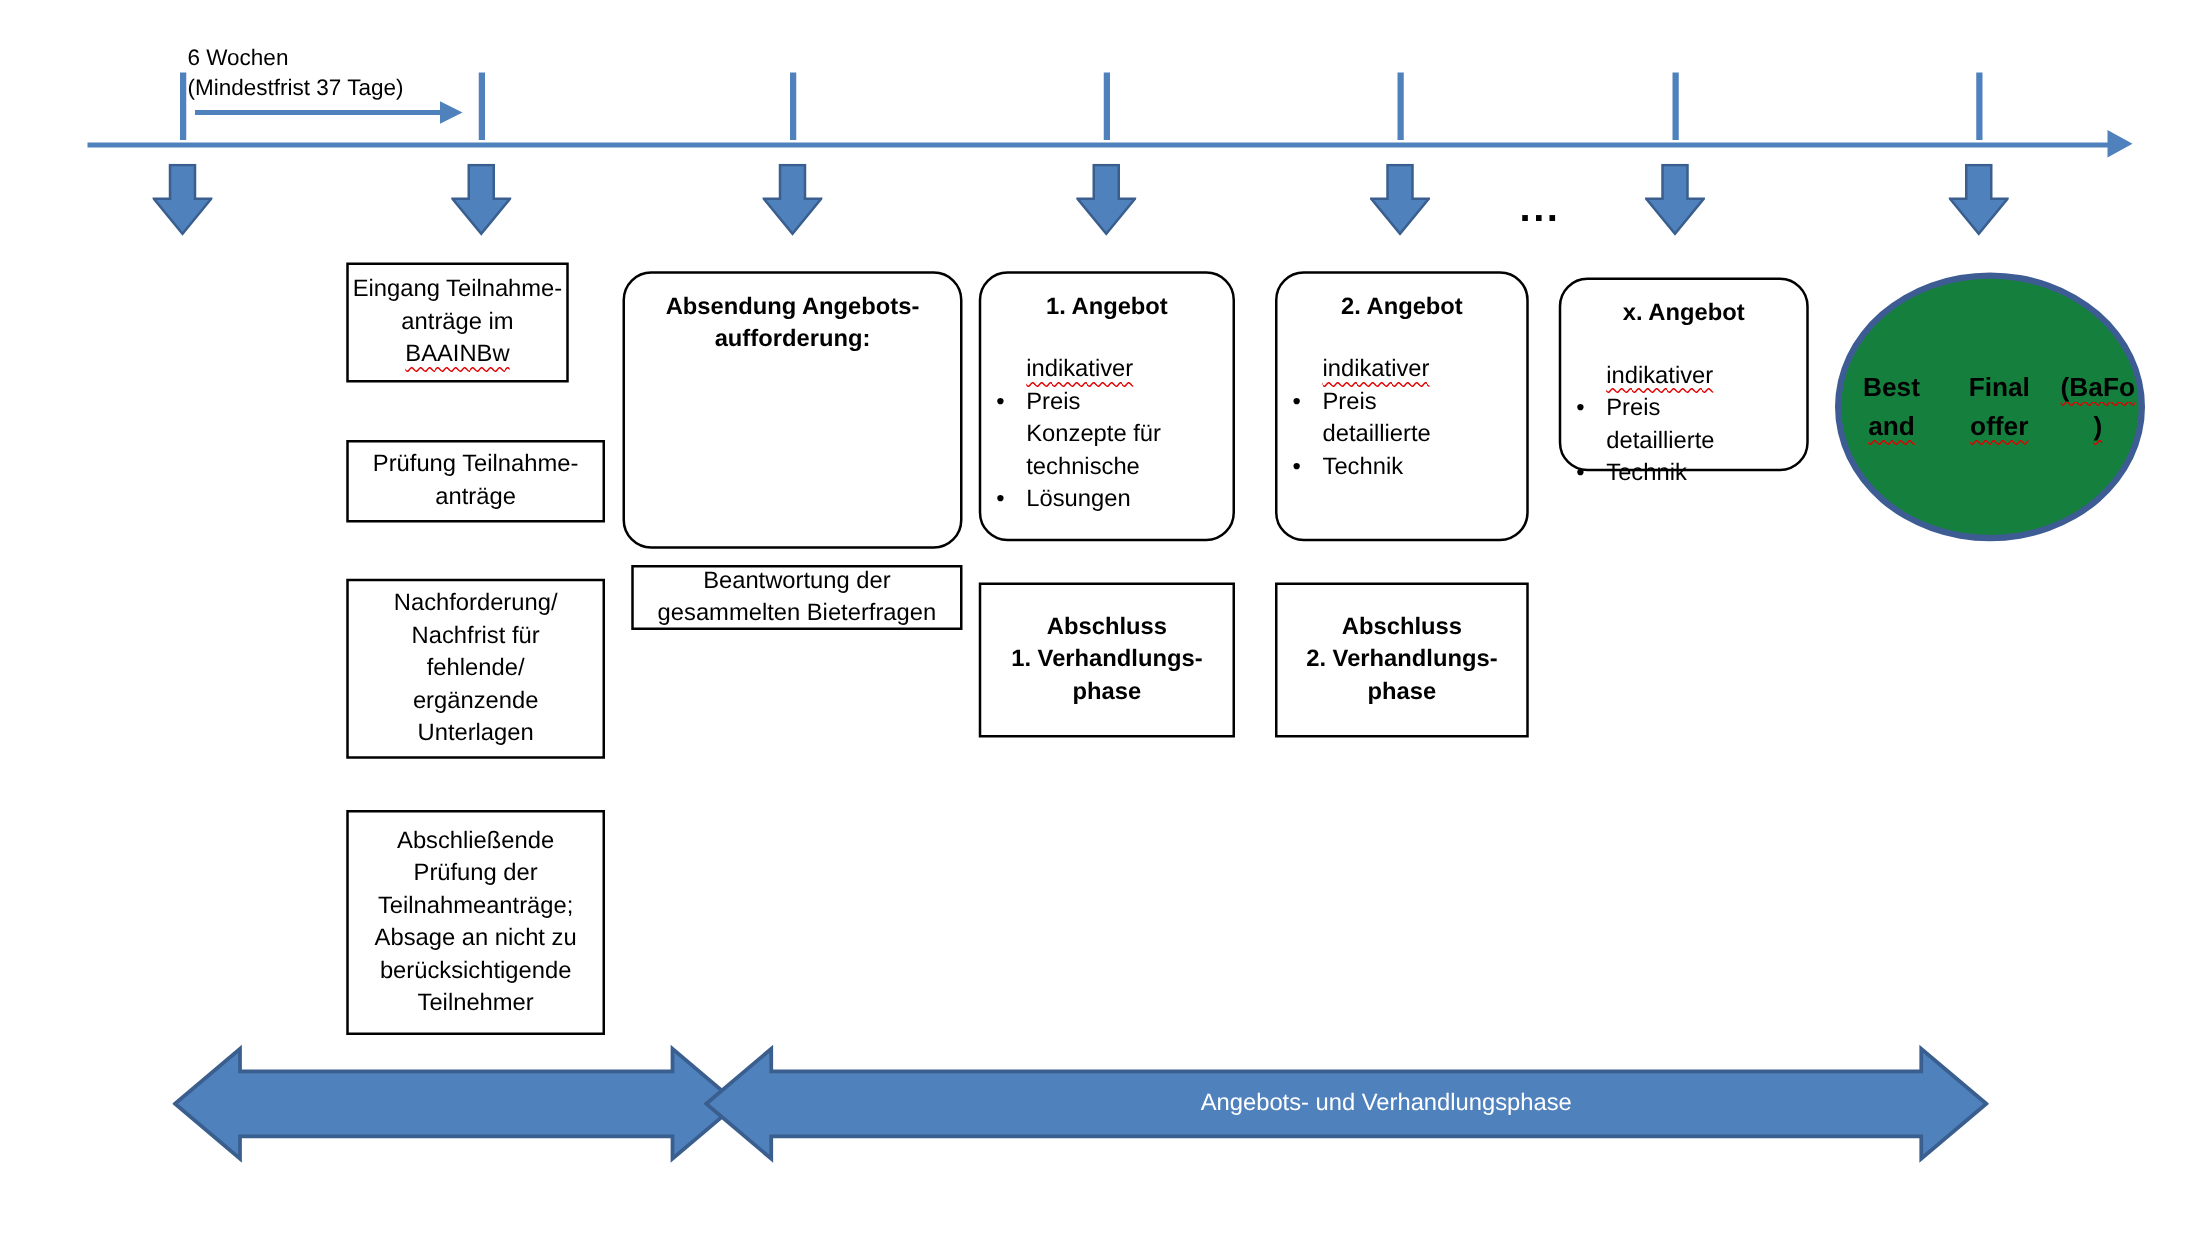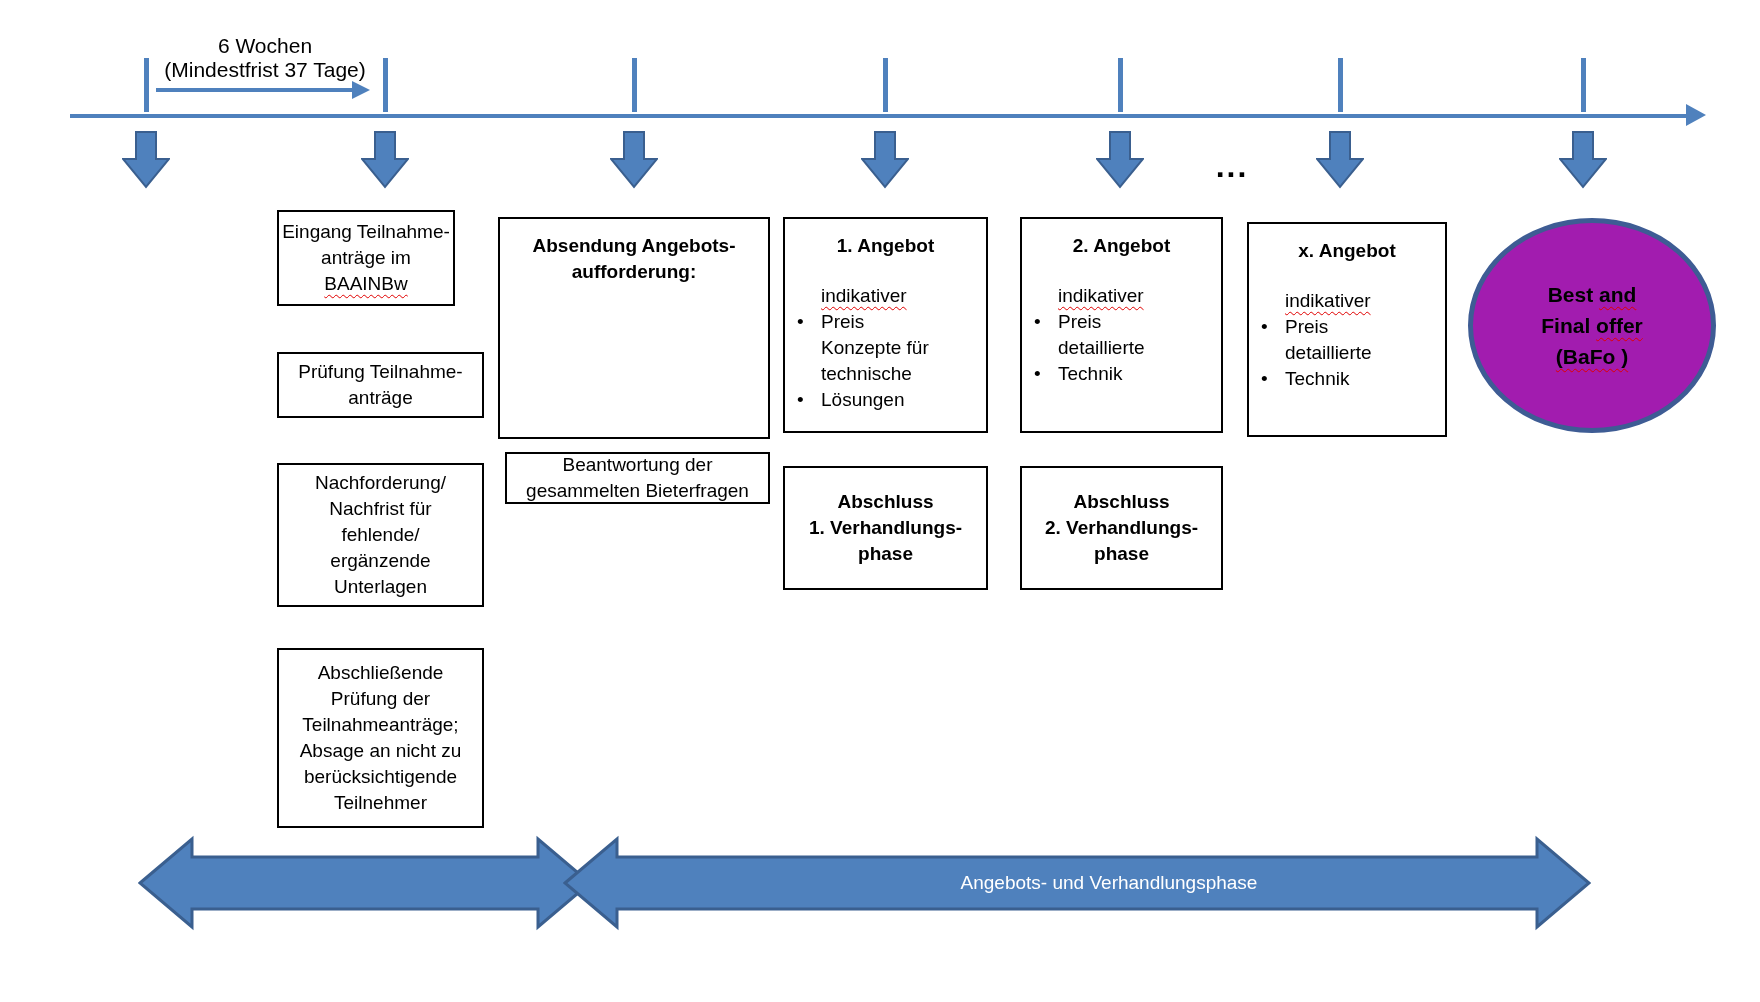--- a/index.html
+++ b/index.html
@@ -10,48 +10,48 @@
   .pre { white-space:pre-line; }
   .sq  { text-decoration-line:underline; text-decoration-style:wavy; text-decoration-color:#e00000;
          text-decoration-thickness:1px; text-underline-offset:4px; text-decoration-skip-ink:none; }
 
   
   .tl-line { position:absolute; left:70px; top:114px; width:1618px; height:4px; background:#4f81bd; }
   .tl-head { position:absolute; left:1686px; top:104px; width:0; height:0;
              border-left:20px solid #4f81bd; border-top:11px solid transparent; border-bottom:11px solid transparent; }
   .tick { position:absolute; top:58px; width:5px; height:54px; background:#4f81bd; }
 
-  .duration { position:absolute; left:150px; top:34px; width:230px; text-align:center;
-              font-size:21px; line-height:24px; }
+  .duration { position:absolute; left:150px; top:34px; width:230px; 
+              font-size:18px; line-height:24px; }
   .dur-line { position:absolute; left:156px; top:88px; width:200px; height:4px; background:#4f81bd; }
   .dur-head { position:absolute; left:352px; top:81px; width:0; height:0;
               border-left:18px solid #4f81bd; border-top:9px solid transparent; border-bottom:9px solid transparent; }
 
   .down-arrow { position:absolute; top:131px; }
   .ellipsis { position:absolute; left:1190px; top:148px; width:84px; text-align:center;
               font-size:32px; font-weight:bold; letter-spacing:2px; }
 
   
   .box { position:absolute; border:2px solid #000; background:#fff; font-size:19px; line-height:26px; }
   .cbox { display:flex; flex-direction:column; align-items:center; justify-content:center; text-align:center; }
   .bold { font-weight:bold; }
 
-  .bulletbox { padding-top:14px; }
+  .bulletbox { padding-top:14px;border-radius:23px; }
   .btitle { font-weight:bold; text-align:center; }
   .bullets { margin-top:24px; padding-left:12px; padding-right:4px; }
   .bullets.wide { padding-left:19px; }
   .bullet { display:flex; align-items:flex-end; }
   .bullet::before { content:"\2022"; flex:0 0 24px; }
   .bullets.wide .bullet::before { flex:0 0 33px; }
   .bullet .btext { flex:1 1 auto; }
 
   
   .bafo { position:absolute; left:1468px; top:218px; width:248px; height:215px;
-          background:#a21caf; border:5px solid #3e5c94; border-radius:50%;
-          display:flex; flex-direction:column; align-items:center; justify-content:center;
+          background:#15803d; border:5px solid #3e5c94; border-radius:50%;
+          display:flex; flex-direction:row; align-items:center; justify-content:center;
           font-size:21px; font-weight:bold; line-height:31px; color:#000; text-align:center; }
 
   
   .darrow { position:absolute; }
   .phase-label { position:absolute; display:flex; align-items:center; justify-content:center;
                  color:#fff; z-index:2; }
   .label-a { left:138px; top:831px; width:454px; height:104px; font-size:27px; padding-right:36px; }
   .label-b { left:563px; top:831px; width:1028px; height:104px; font-size:19px; padding-left:64px; }
 </style>
 </head>
@@ -168,21 +168,21 @@
 Technik</span>
         </div>
     </div>
   </div>
   <div class="box cbox bold" style="left:1020px;top:466px;width:203px;height:124px">
     <div class="pre">Abschluss
 2. Verhandlungs-
 phase</div>
   </div>
 
-  <div class="box bulletbox" style="left:1247px;top:222px;width:200px;height:215px">
+  <div class="box bulletbox" style="left:1247px;top:222px;width:200px;height:155px">
     <div class="btitle">x. Angebot</div>
     <div class="bullets">
       <div class="bullet">
         <span class="btext pre"><span class="sq">indikativer</span><span>
 Preis</span></span>
       </div>
       <div class="bullet">
           <span class="btext pre">detaillierte
 Technik</span>
         </div>

